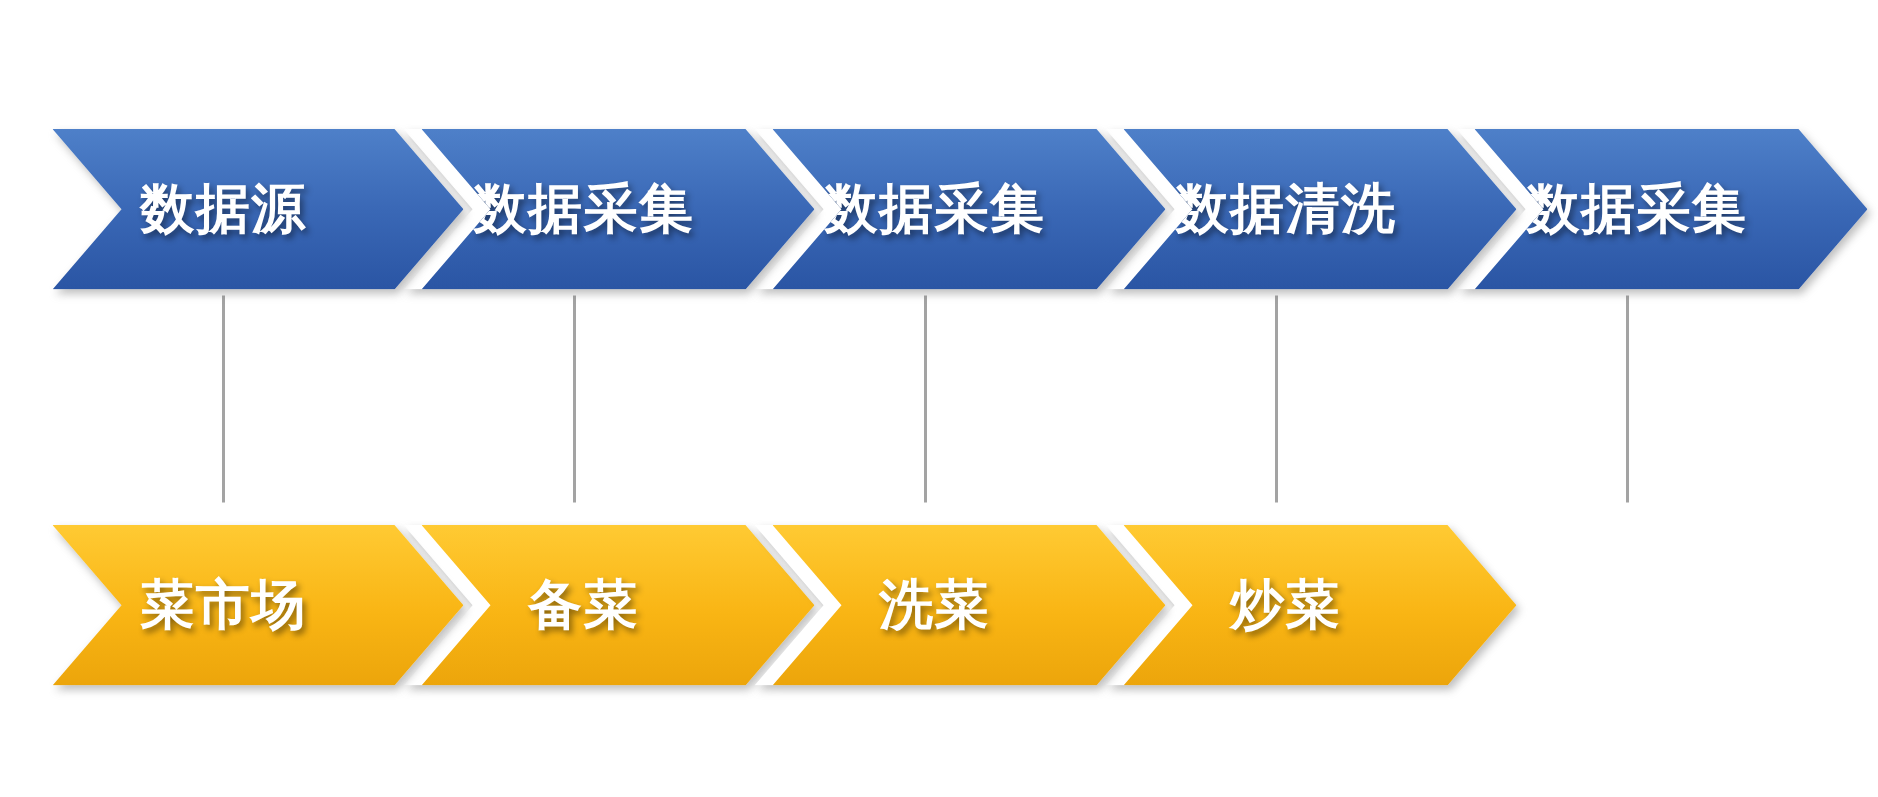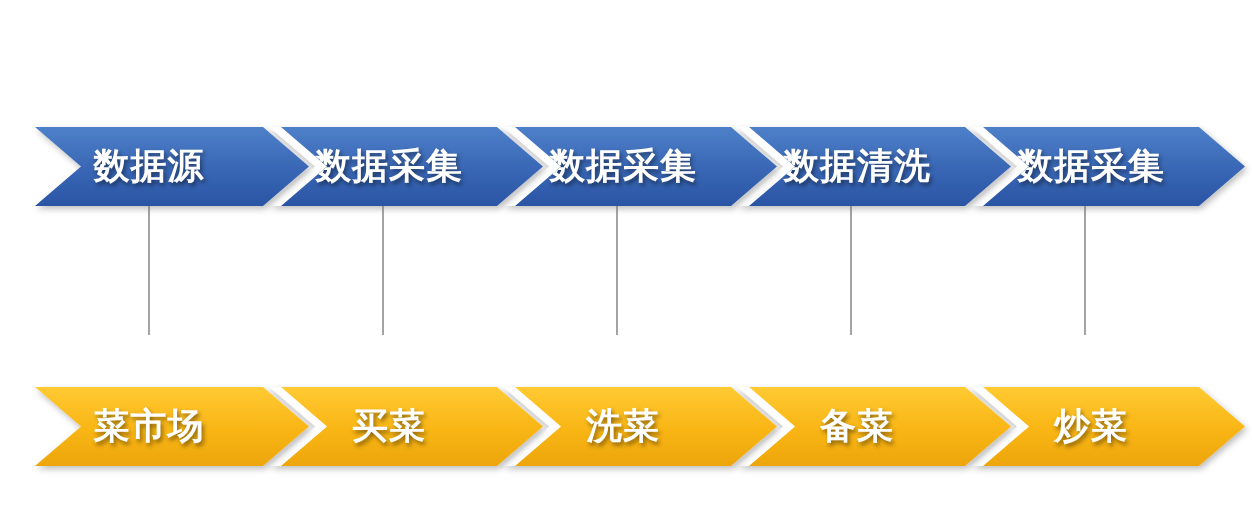--- a/index.html
+++ b/index.html
@@ -15,29 +15,28 @@
     background: #ffffff;
     overflow: hidden;
   }
   .chev-row {
     position: absolute;
     left: 35px;
     display: flex;
     height: 92px;
   }
   .row-top { top: 86px; }
-  .row-bottom { top: 360px; align-items: center; }
+  .row-bottom { top: 350px; }
 
   .chev {
     position: relative;
     width: 274px;
-    height: 79px;
+    height: 107px;
     flex: 0 0 auto;
     filter: drop-shadow(2px 3px 3px rgba(110,110,110,0.45));
-    margin-top: 41px;
   }
   .chev + .chev { margin-left: -40px; }
 
   .chev .bg,
   .chev .fill {
     clip-path: polygon(0 0, calc(100% - 46px) 0, 100% 50%, calc(100% - 46px) 100%, 0 100%, 46px 50%);
   }
   .chev .bg {
     position: absolute;
     inset: 0;
@@ -123,36 +122,30 @@
       <div class="connector" style="left: 850px; background: rgb(163, 163, 163);"></div>
       <div class="connector" style="left: 1084px; background: rgb(163, 163, 163);"></div>
     </div>
   <div class="chev-row row-bottom">
       <div class="chev theme-gold first" style="z-index: 20;">
         <div class="bg"></div>
         <div class="fill">
           <span class="label">菜市场</span>
         </div>
       </div>
-      <div class="chev theme-gold" style="z-index: 19;">
+      <div class="chev theme-gold" style="z-index: 17;">
         <div class="bg"></div>
         <div class="fill">
-          <span class="label">买菜</span>
+          <span class="label">备菜</span>
         </div>
       </div>
       <div class="chev theme-gold" style="z-index: 18;">
         <div class="bg"></div>
         <div class="fill">
           <span class="label">洗菜</span>
-        </div>
-      </div>
-      <div class="chev theme-gold" style="z-index: 17;">
-        <div class="bg"></div>
-        <div class="fill">
-          <span class="label">备菜</span>
         </div>
       </div>
       <div class="chev theme-gold" style="z-index: 16;">
         <div class="bg"></div>
         <div class="fill">
           <span class="label">炒菜</span>
         </div>
       </div>
     </div>
 </div>

